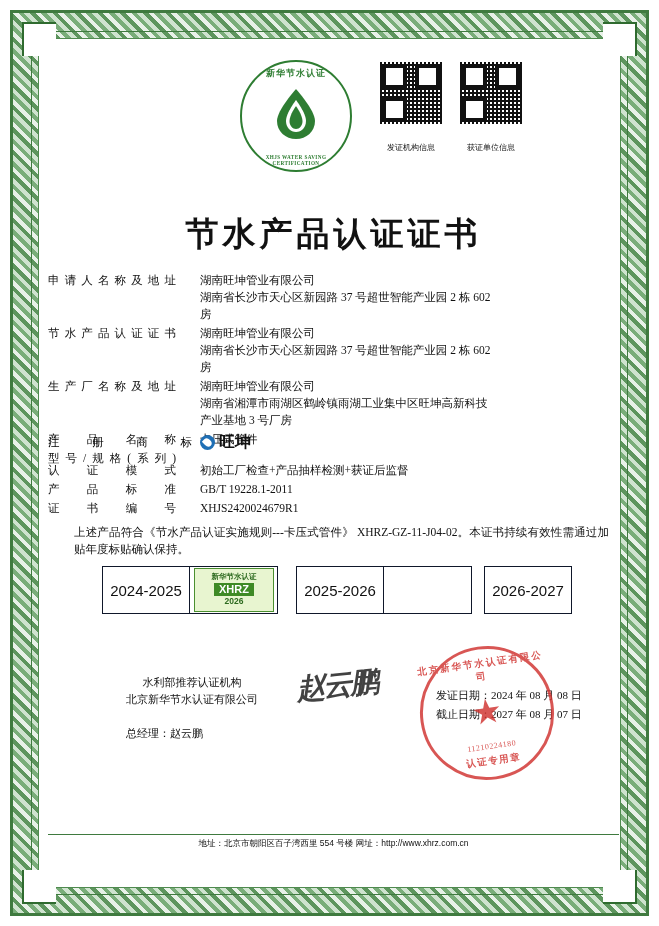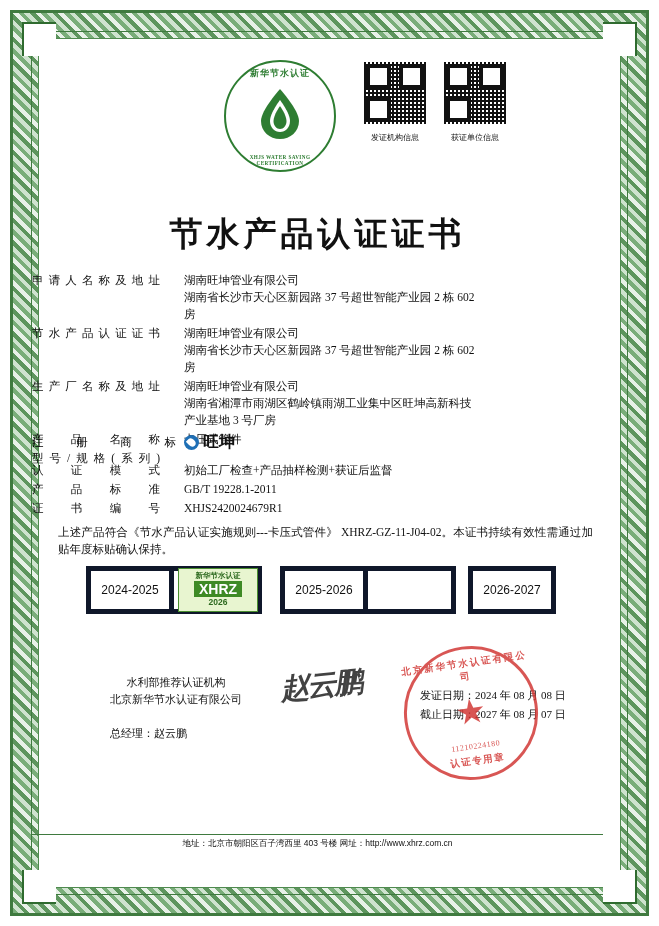--- a/index.html
+++ b/index.html
@@ -60,21 +60,21 @@
     background: #ffffff;
   }
   .corner.tl { left: 22px; top: 22px; border-right: none; border-bottom: none; }
   .corner.tr { left: 603px; top: 22px; border-left: none; border-bottom: none; }
   .corner.bl { left: 22px; top: 870px; border-right: none; border-top: none; }
   .corner.br { left: 603px; top: 870px; border-left: none; border-top: none; }
 
   
   .content {
     position: absolute;
-    left: 32px; top: 44px;
+    left: 48px; top: 44px;
     width: 571px;
     height: 838px;
   }
 
   
   .top-row {
     position: absolute;
     left: 0; top: 16px;
     width: 571px;
     height: 110px;
@@ -140,21 +140,21 @@
   .qr-img::after { right: 2px; top: 2px; }
   .qr-corner-bl {
     position: absolute;
     left: 2px; bottom: 2px;
     width: 17px; height: 17px;
     border: 4px solid #111;
     background: #fff;
     box-shadow: inset 0 0 0 3px #fff;
   }
   .qr-caption {
-    margin-top: 8px;
+    margin-top: 18px;
     font-size: 8px;
     text-align: center;
     color: #111;
     font-family: "Liberation Sans", sans-serif;
     white-space: nowrap;
   }
 
   
   .title {
     position: absolute;
@@ -264,23 +264,23 @@
   .year-boxes {
     position: absolute;
     left: 54px; top: 522px;
     width: 470px;
     height: 48px;
   }
   .ybox {
     position: absolute;
     top: 0;
     width: 88px; height: 48px;
-    border: 5px solid #0f172a;
-    box-sizing: border-box;
-    font-size: 12px;
+    border: 1px solid #0f172a;
+    box-sizing: border-box;
+    font-size: 15px;
     color: #111;
     display: flex;
     align-items: center;
     justify-content: center;
     font-family: "Liberation Sans", sans-serif;
   }
   .ybox.b1 { left: 0px; }
   .ybox.b2 { left: 88px; border-left: none; }
   .ybox.b3 { left: 194px; }
   .ybox.b4 { left: 282px; border-left: none; }
@@ -293,21 +293,21 @@
     border: 1px solid #4a8f2f;
     box-sizing: border-box;
     display: flex;
     flex-direction: column;
     align-items: center;
     justify-content: center;
     line-height: 1.15;
   }
   .sticker .s1 { font-size: 7.5px; color: #2d6a1f; font-weight: bold; }
   .sticker .s2 {
-    font-size: 14px; color: #ffffff; font-weight: bold;
+    font-size: 11px; color: #ffffff; font-weight: bold;
     background: #3e8a25; padding: 0 5px; margin: 1px 0;
     font-family: "Liberation Sans", sans-serif;
   }
   .sticker .s3 { font-size: 8.5px; color: #2d6a1f; font-weight: bold; font-family: "Liberation Sans", sans-serif; }
 
   
   .footer {
     position: absolute;
     left: 0; top: 630px;
     width: 571px;
@@ -546,16 +546,16 @@
       </div>
 
       <div class="stamp">
         <div class="top-text">北京新华节水认证有限公司</div>
         <div class="star">★</div>
         <div class="code-text">11210224180</div>
         <div class="bot-text">认证专用章</div>
       </div>
     </div>
 
-    <div class="addressbar">地址：北京市朝阳区百子湾西里 403 号楼   网址：http://www.xhrz.com.cn</div>
+    <div class="addressbar">地址：北京市朝阳区百子湾西里 554 号楼   网址：http://www.xhrz.com.cn</div>
 
   </div>
 </div>
 
 </body></html>

